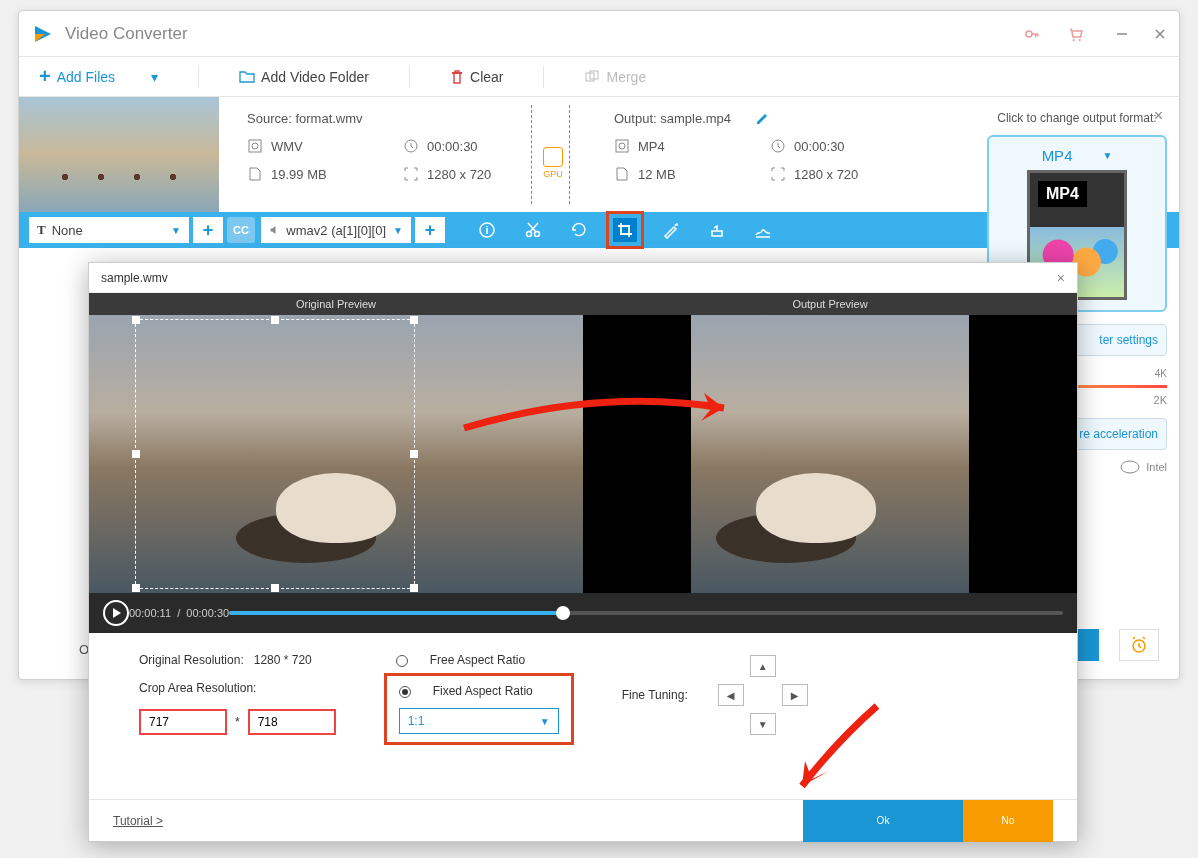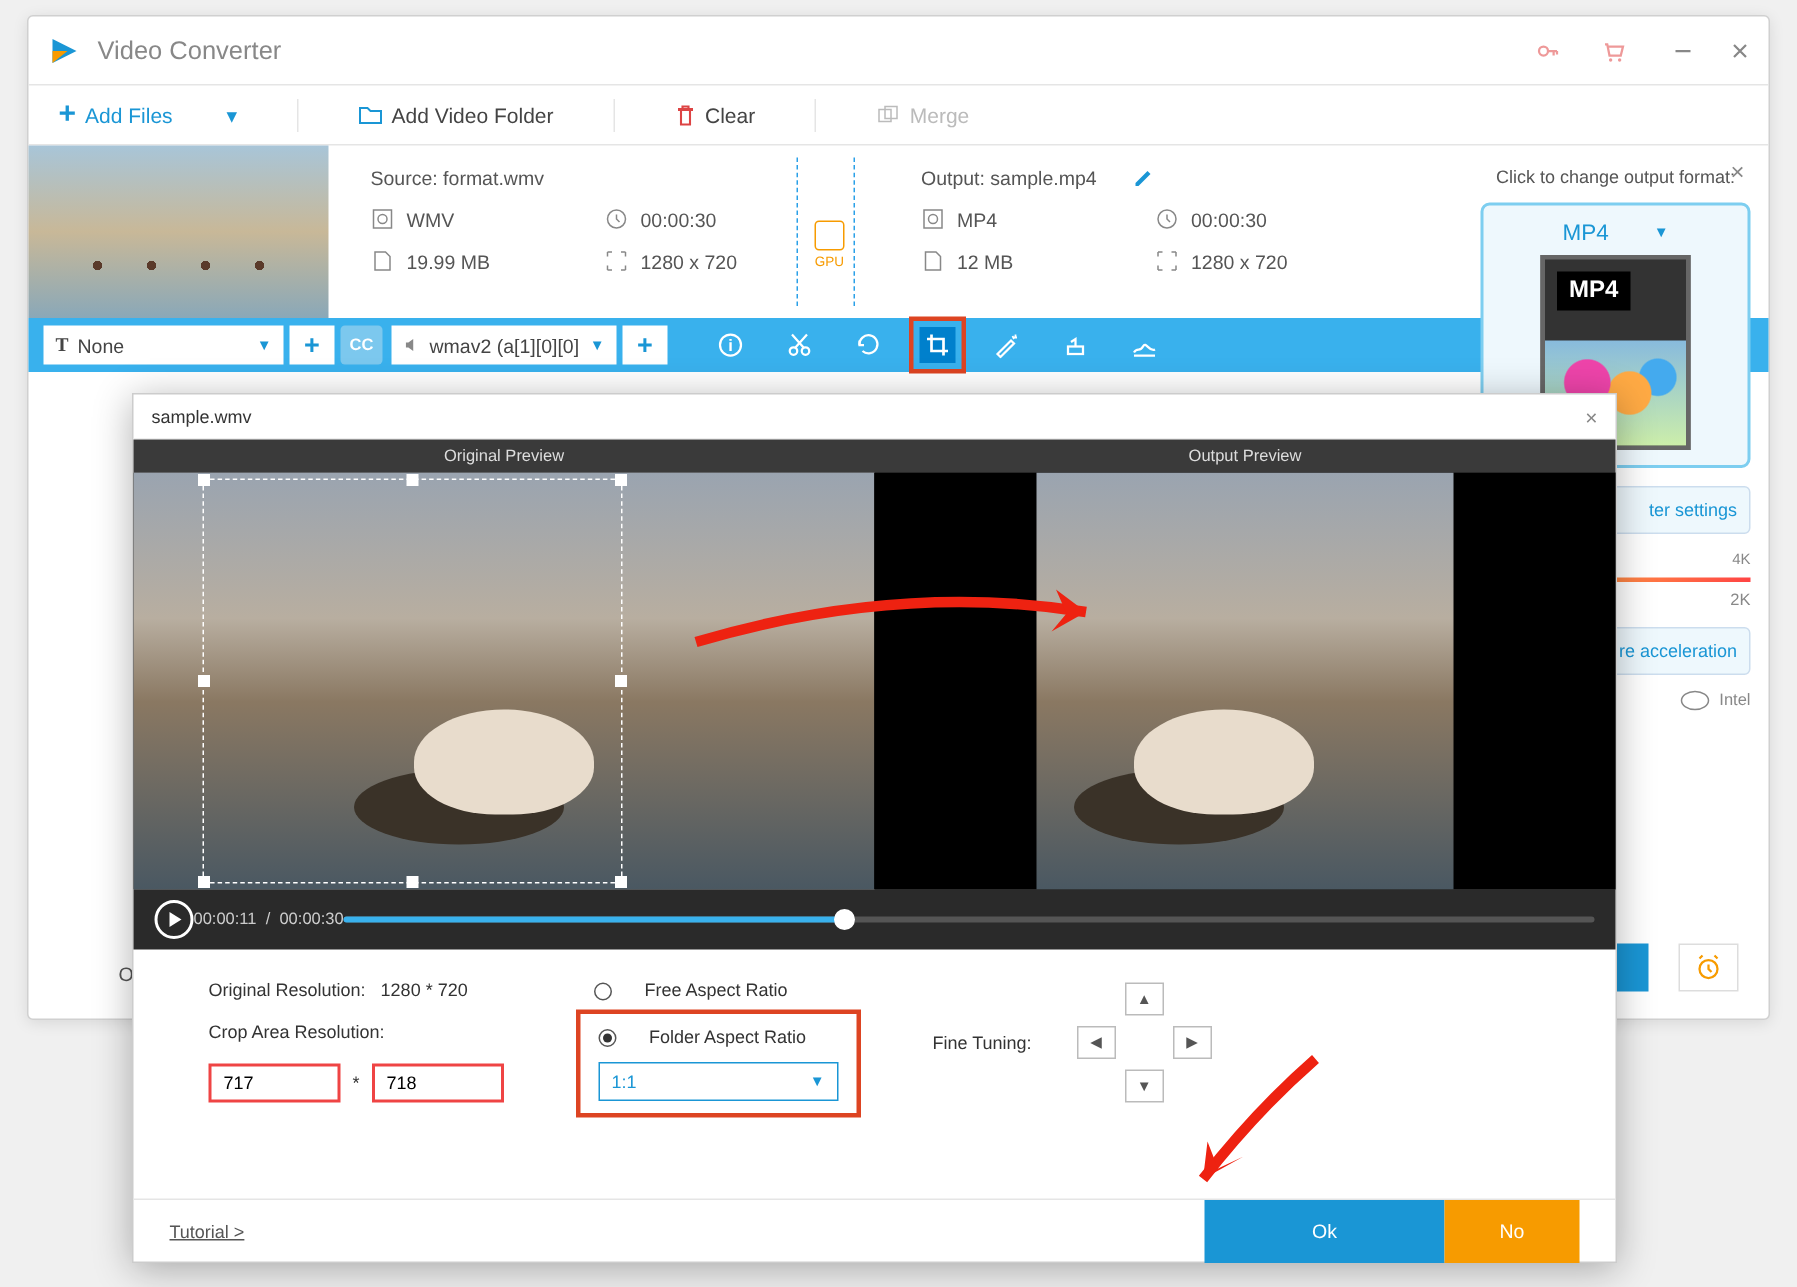--- a/index.html
+++ b/index.html
@@ -103,21 +103,21 @@
 .ratio-select { width: 160px; height: 26px; border: 1.5px solid #1a96d5; display: flex; align-items: center; padding: 0 8px; color: #1a96d5; font-size: 12px; cursor: pointer; }
 .red-box { border: 3px solid #d42; padding: 8px 12px; margin: -8px -12px; }
 .ft-grid { position: relative; width: 110px; height: 80px; }
 .ft-btn { position: absolute; width: 26px; height: 22px; border: 1px solid #bbb; background: #fff; display: flex; align-items: center; justify-content: center; cursor: pointer; font-size: 10px; color: #555; }
 .ft-up { top: 0; left: 42px; } .ft-down { bottom: 0; left: 42px; }
 .ft-left { top: 29px; left: 10px; } .ft-right { top: 29px; right: 10px; }
 
 .modal-footer { position: absolute; bottom: 0; left: 0; right: 0; height: 42px; border-top: 1px solid #e5e5e5; display: flex; align-items: center; padding: 0 24px; }
 .tutorial-link { font-size: 12px; color: #555; text-decoration: underline; cursor: pointer; }
 .footer-btns { margin-left: auto; display: flex; }
-.ft-button { width: 82px; height: 42px; display: flex; align-items: center; justify-content: center; font-size: 13px; color: #fff; cursor: pointer; }
+.ft-button { width: 82px; height: 42px; display: flex; align-items: center; justify-content: center; font-size: 10px; color: #fff; cursor: pointer; }
 .ft-ok { background: #1a96d5; width: 160px; }
 .ft-no { background: #f79b00; width: 90px; }
 .arrow-to-ok { position: absolute; right: 180px; bottom: 30px; z-index: 5; }
 
 svg { display: block; }
 </style>
 </head>
 <body>
 
 <div class="window">
@@ -428,21 +428,21 @@
       </div>
     </div>
     <div class="cc-col">
       <div class="radio-row">
         <div class="radio"></div>
           <span>Free Aspect Ratio</span>
       </div>
       <div class="red-box">
         <div class="radio-row" style="margin-bottom:10px">
           <div class="radio checked"></div>
-            <span>Folder Aspect Ratio</span>
+            <span>Fixed Aspect Ratio</span>
         </div>
         <div class="ratio-select">
           <span>1:1</span>
           <span class="dd-arrow" style="margin-left:auto">▼</span>
         </div>
       </div>
     </div>
     <div class="cc-col" style="flex-direction:row;align-items:center;gap:20px">
       <span class="cc-label">Fine Tuning:</span>
       <div class="ft-grid">

